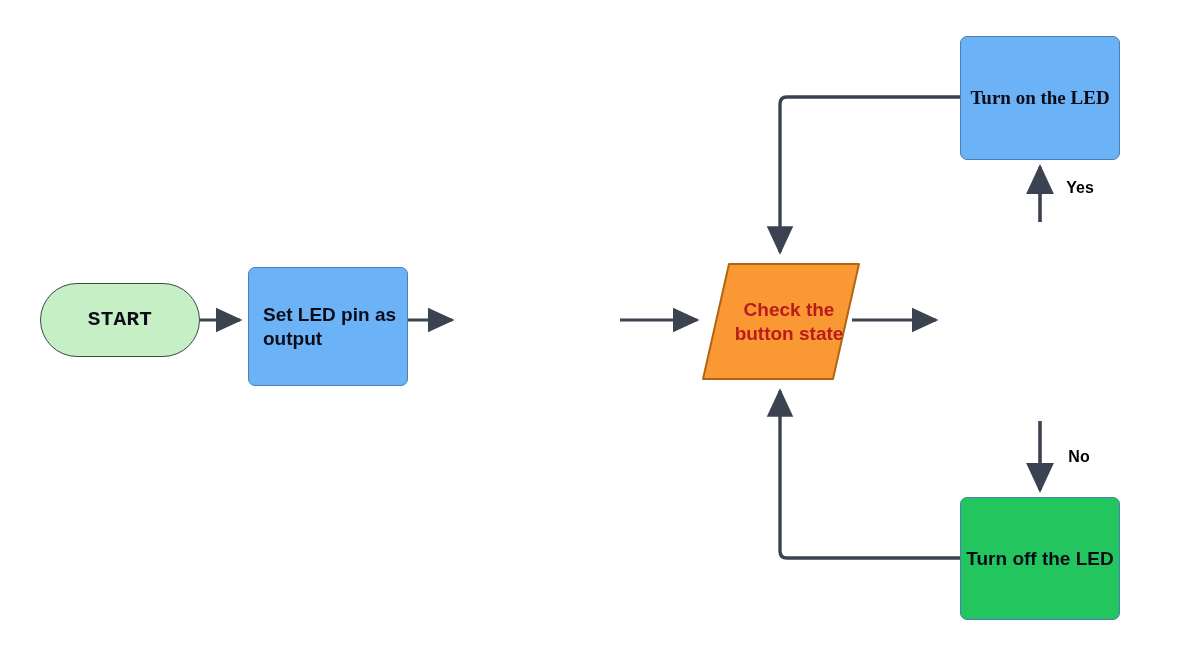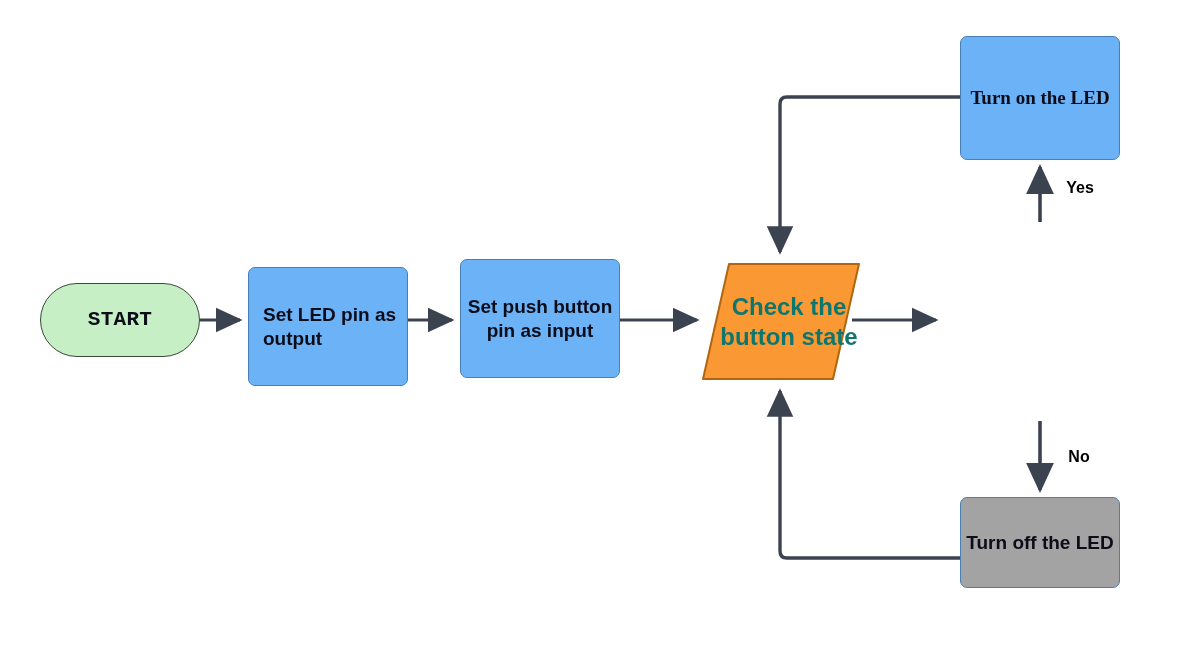--- a/index.html
+++ b/index.html
@@ -66,22 +66,22 @@
   .node-io-label {
     position: absolute;
     left: 0;
     top: 0;
     width: 100%;
     height: 100%;
     display: flex;
     align-items: center;
     justify-content: center;
     font-weight: bold;
-    font-size: 24px;
-    color: #0f766e;
+    font-size: 19px;
+    color: #b91c1c;
     text-align: center;
     line-height: 1.22;
     padding-left: 16px;
     box-sizing: border-box;
   }
   .node-decision-wrap {
     position: absolute;
     z-index: 2;
   }
   .node-decision-wrap svg {
@@ -150,37 +150,34 @@
   </svg>
 
   <div class="node node-terminator" style="left:40px; top:283px; width:160px; height:74px; background:#c6efc6;">
     <span>START</span>
   </div>
 
   <div class="node node-process left-align" style="left:248px; top:259px; width:160px; height:119px; background:#6cb2f7;margin-top:8px;">
     <span>Set LED pin as output</span>
   </div>
 
-  <div class="node node-process" style="left:460px; top:259px; width:160px; height:119px; background:#6cb2f7;">
-    <span>Set push button pin as input</span>
-  </div>
 
   <div class="node-io-wrap" style="left:700px; top:262px; width:162px; height:119px;">
     <svg width="162" height="119" viewBox="0 0 162 119">
       <path d="M29,2 L159,2 L133,117 L3,117 Z" fill="#fa9834" stroke="#b06610" stroke-width="2" stroke-linejoin="round"></path>
     </svg>
     <div class="node-io-label">Check the button state</div>
   </div>
 
 
   <div class="node node-process" style="left:960px; top:36px; width:160px; height:124px; background:#6cb2f7;font-family:Liberation Serif, serif;">
     <span>Turn on the LED</span>
   </div>
 
-  <div class="node node-process" style="left:960px; top:497px; width:160px; height:91px; background:#a3a3a3;">
+  <div class="node node-process" style="left:960px; top:497px; width:160px; height:123px; background:#22c55e;">
     <span>Turn off the LED</span>
   </div>
 
   <div class="edge-label" style="left:1044px; top:188px;margin-left:36px;">Yes</div>
 
   <div class="edge-label" style="left:1079px; top:457px;">No</div>
 
 </div>
 
 </body></html>

